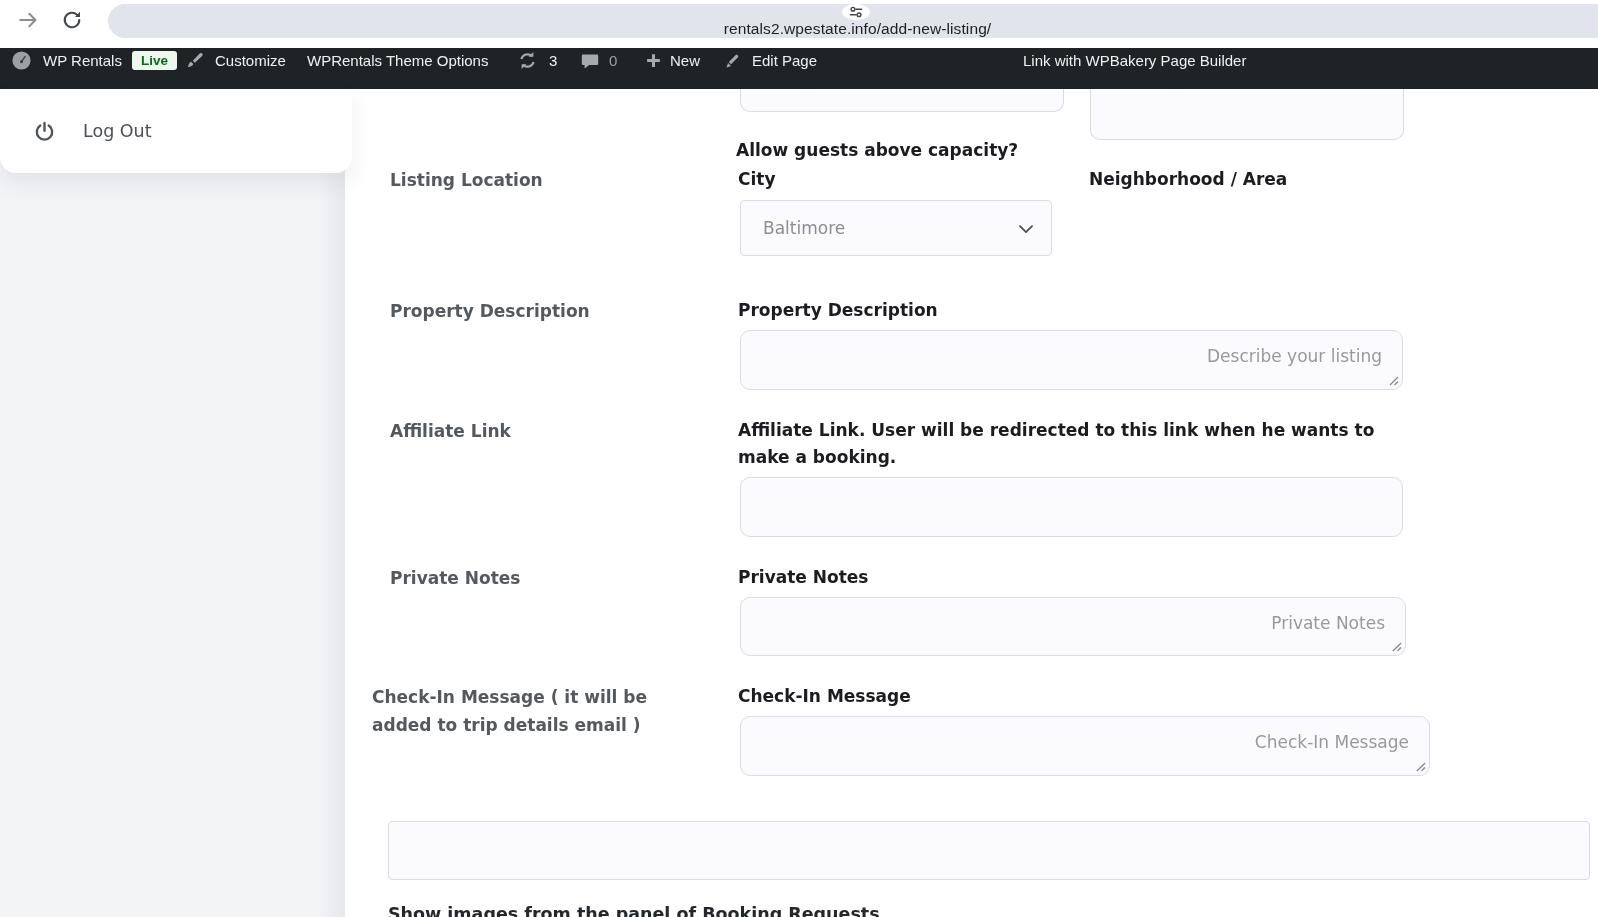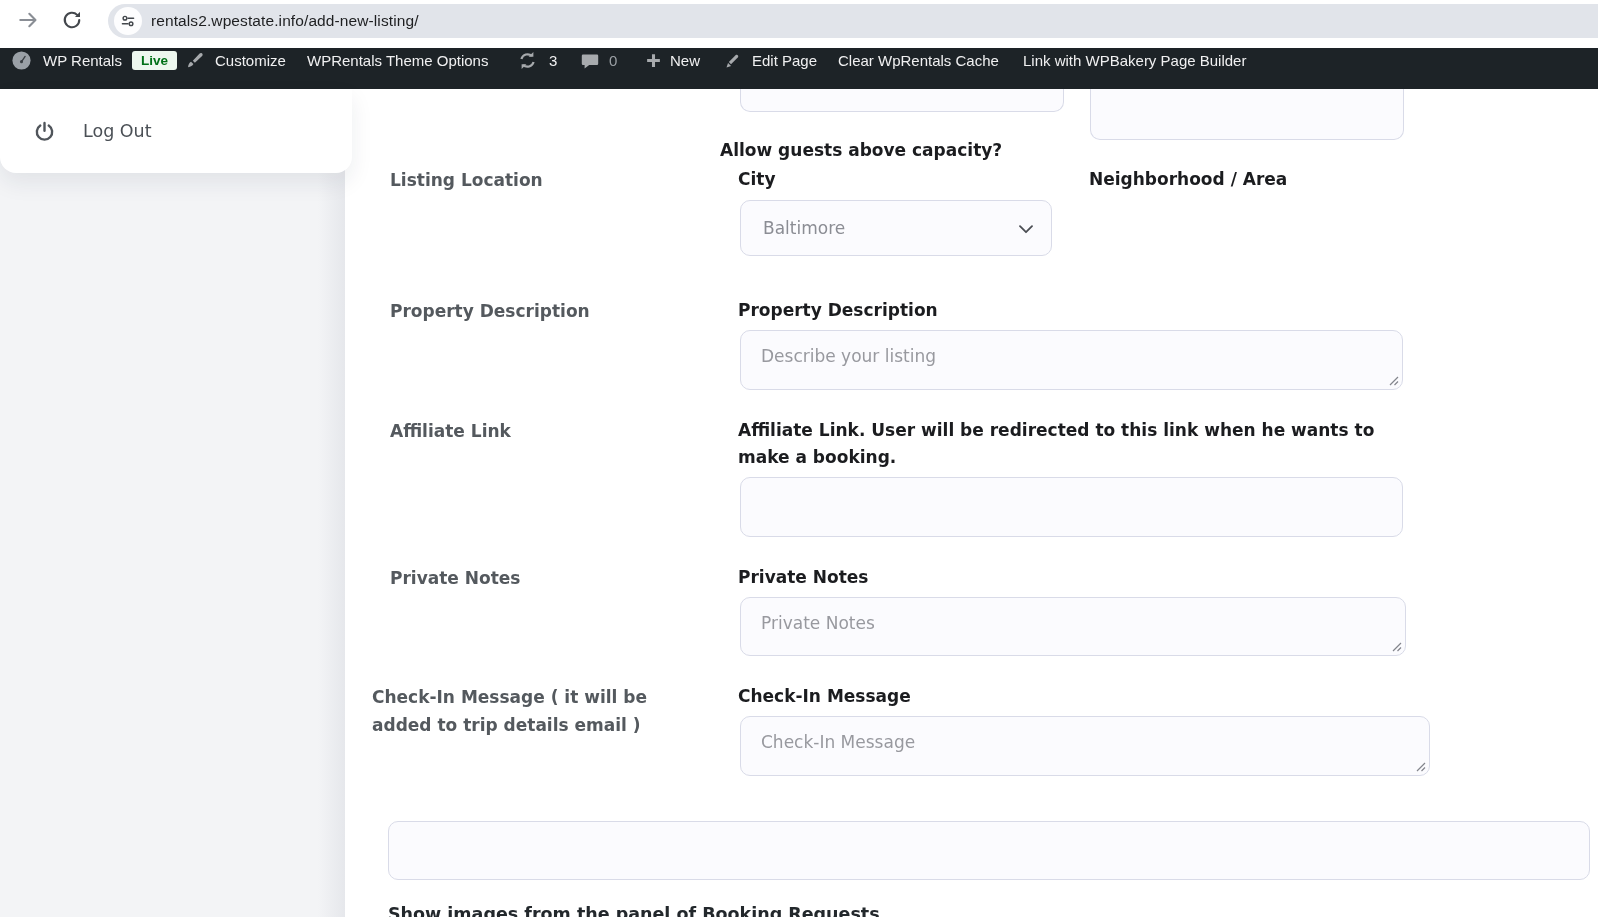--- a/index.html
+++ b/index.html
@@ -3,47 +3,47 @@
 <meta charset="utf-8">
 <style>
   html,body{margin:0;padding:0;background:#fff;}
   #screen{
     position:relative;width:1598px;height:917px;overflow:hidden;background:#ffffff;
     font-family:"DejaVu Sans",sans-serif;
   }
   
   .browser-bar{position:absolute;left:0;top:0;width:1598px;height:48px;background:#ffffff;}
   .nav-ic{position:absolute;top:8px;width:24px;height:24px;display:flex;align-items:center;justify-content:center;cursor:pointer;}
-  .omnibox{position:absolute;left:108px;top:4px;right:0;height:34px;background:#e1e4ea;border-radius:17px 0 0 17px;display:flex;align-items:center;font-family:"Liberation Sans",sans-serif;}
+  .omnibox{position:absolute;left:108px;top:4px;right:0;height:34px;background:#e1e4ea;border-radius:17px 0 0 17px;display:flex;align-items:center;font-family:"Liberation Sans",sans-serif;flex-direction:column;}
   .site-info{width:28px;height:28px;margin-left:6px;border-radius:50%;background:#fdfdfe;display:flex;align-items:center;justify-content:center;cursor:pointer;}
   .url{margin-left:9px;font-size:15.5px;color:#1e1f21;letter-spacing:.1px;}
   
   .admin-bar{position:absolute;left:0;top:48px;width:1598px;height:41px;background:#1d2327;font-family:"Liberation Sans",sans-serif;}
   .ab-item{position:absolute;top:0;height:25px;display:flex;align-items:center;color:#f0f0f1;font-size:15px;cursor:pointer;white-space:nowrap;text-decoration:none;}
   .ab-dim{color:#9ba0a5;}
   .live-badge{background:#edf7ee;color:#007017;font-weight:bold;font-size:13.5px;padding:3px 9px;border-radius:3px;line-height:1;}
   
   .sidebar{position:absolute;left:0;top:89px;width:345px;height:828px;background:#f3f4f6;}
   .sidebar:after{content:"";position:absolute;right:0;top:0;width:27px;height:100%;
     background:linear-gradient(to right,rgba(160,165,180,0),rgba(160,165,180,0.16));}
   .logout-panel{position:absolute;left:0;top:89px;width:352px;height:84px;background:#ffffff;
     border-radius:0 0 16px 16px;box-shadow:0 10px 22px rgba(30,35,60,.08);display:flex;align-items:center;cursor:pointer;z-index:3;}
   .logout-label{margin-left:27px;font-size:17.5px;color:#4b5056;}
   .power-wrap{margin-left:33px;display:flex;align-items:center;}
   
   .lbl{position:absolute;font-size:17px;color:#54595e;line-height:28px;font-weight:bold;}
   .blbl{position:absolute;font-size:17px;font-weight:700;color:#1b1c1f;line-height:27px;}
-  .field{background:#fbfbfe;border:1.5px solid #d9dbe8;border-radius:10px;box-sizing:border-box;}
+  .field{background:#fbfbfe;border:1.5px solid #d9dbe8;border-radius:4px;box-sizing:border-box;}
   .cut-field{position:absolute;background:#fbfbfe;border:1.5px solid #d9dbe8;border-top:none;border-radius:0 0 10px 10px;box-sizing:border-box;}
   .select{position:absolute;height:56px;display:flex;align-items:center;cursor:pointer;}
   .select .val{margin-left:22px;font-size:17px;color:#8b8d94;}
   .select .chev{position:absolute;right:18px;top:24px;}
   .fwrap{position:absolute;}
   .fwrap textarea,.fwrap input{width:100%;height:100%;background:#fbfbfe;border:1.5px solid #d9dbe8;border-radius:10px;
-    box-sizing:border-box;resize:none;outline:none;padding:15px 20px;font-size:17px;color:#be185d;font-family:"DejaVu Sans",sans-serif;}
+    box-sizing:border-box;resize:none;outline:none;padding:15px 20px;font-size:17px;color:#be185d;font-family:"DejaVu Sans",sans-serif;text-align:right;}
   .fwrap ::placeholder{color:#98999f;opacity:1;}
   .grip{position:absolute;right:4px;bottom:4px;}
   .wide-box{position:absolute;left:388px;top:821px;width:1202px;height:59px;}
   .clipped-text{position:absolute;left:388px;top:904px;font-size:17.5px;font-weight:700;color:#23282c;white-space:nowrap;}
 </style>
 </head>
 <body>
 
 <div id="screen">
 
@@ -114,39 +114,38 @@
         </svg>
     </span>
     <a class="ab-item" style="left:670px">New</a>
     <span class="ab-item" style="left:724px">
       <svg width="18" height="18" viewBox="0 0 20 20">
         <path d="M2.8 17.2l1.7-5.1 3.4 3.4-5.1 1.7z" fill="#a7aaad"></path>
         <path d="M5.4 11.2l7.4-7.5c1.7-1.7 4.2.8 2.5 2.5l-7.5 7.4-2.4-2.4z" fill="#a7aaad"></path>
       </svg>
     </span>
     <a class="ab-item" style="left:752px">Edit Page</a>
-    <a class="ab-item" style="left:838px">Clear WpRentals Cache</a>
     <a class="ab-item" style="left:1023px">Link with WPBakery Page Builder</a>
   </div>
 
   <div class="sidebar"></div>
   <div class="logout-panel">
     <span class="power-wrap">
       <svg width="23" height="23" viewBox="0 0 24 24">
         <path d="M12 3v8.2" fill="none" stroke="#50555b" stroke-width="2.5" stroke-linecap="round"></path>
         <path d="M7.6 5.8a8 8 0 1 0 8.8 0" fill="none" stroke="#50555b" stroke-width="2.5" stroke-linecap="round"></path>
       </svg>
     </span>
     <span class="logout-label">Log Out</span>
   </div>
 
   <div class="cut-field" style="left:740px;top:89px;width:324px;height:23px;"></div>
   <div class="cut-field" style="left:1090px;top:89px;width:314px;height:51px;"></div>
 
-  <div class="blbl" style="left:720px;top:137px;">Allow guests above capacity?</div>
+  <div class="blbl" style="left:736px;top:137px;">Allow guests above capacity?</div>
 
   <div class="lbl" style="left:390px;top:166px;">Listing Location</div>
   <div class="blbl" style="left:738px;top:166px;">City</div>
   <div class="blbl" style="left:1089px;top:166px;">Neighborhood / Area</div>
 
   <div class="select field" style="left:740px;top:200px;width:312px;">
     <span class="val">Baltimore</span>
     <svg class="chev" width="14" height="9" viewBox="0 0 14 9">
         <path d="M1 1.2l6 6 6-6" fill="none" stroke="#4b4e54" stroke-width="1.8" stroke-linecap="round" stroke-linejoin="round"></path>
       </svg>

